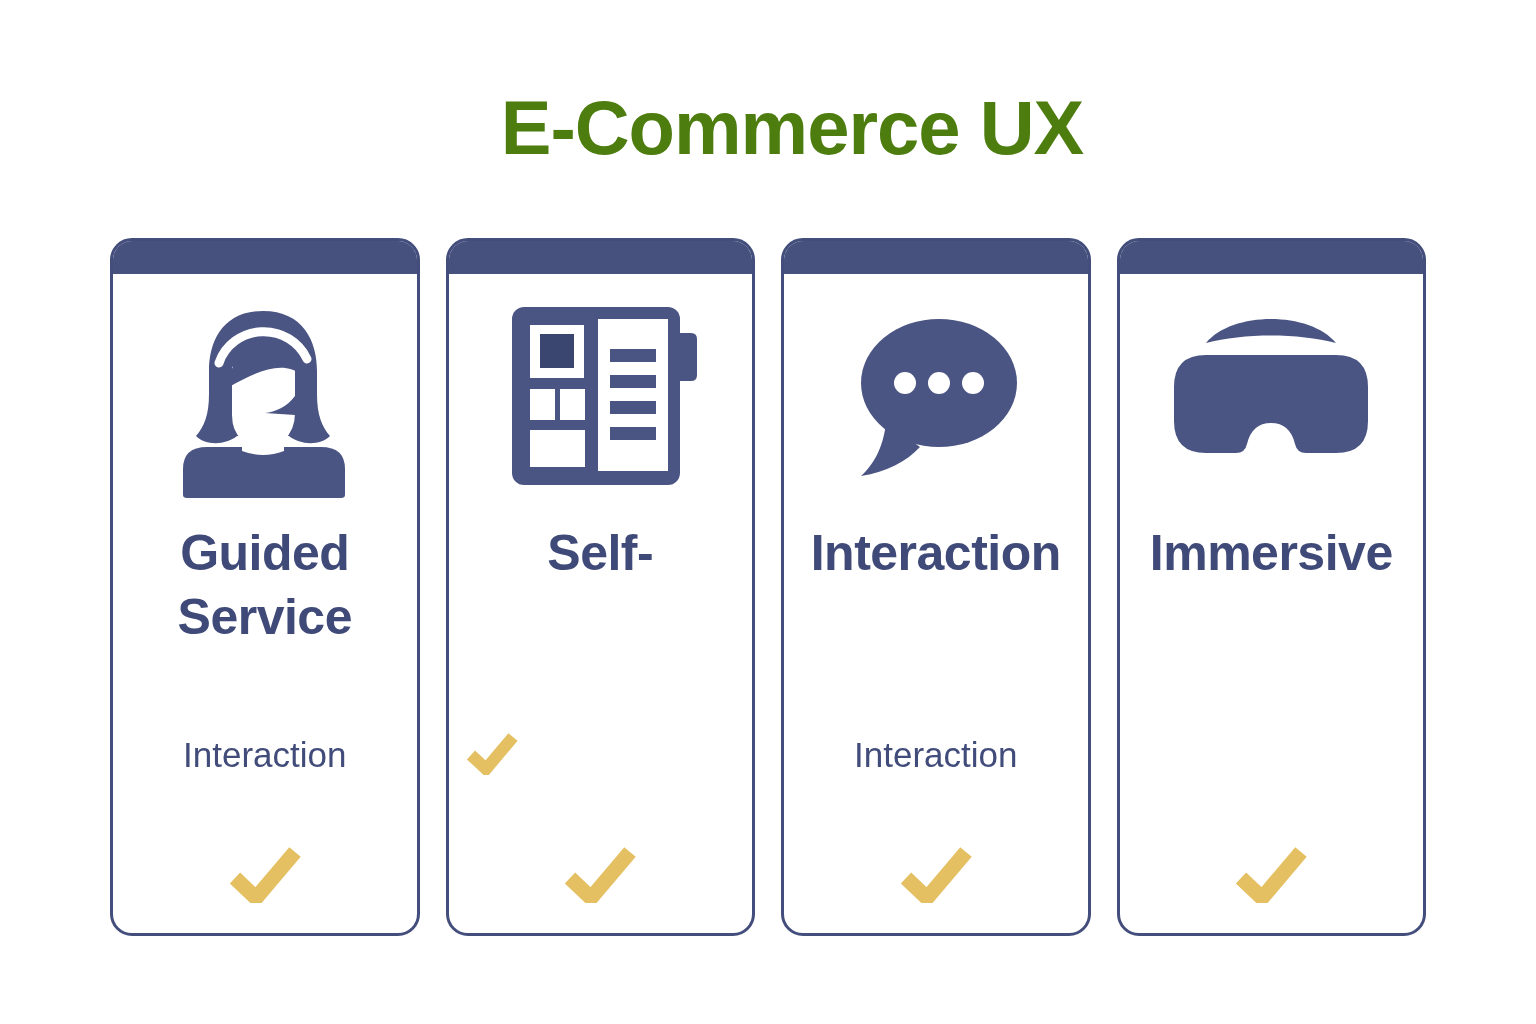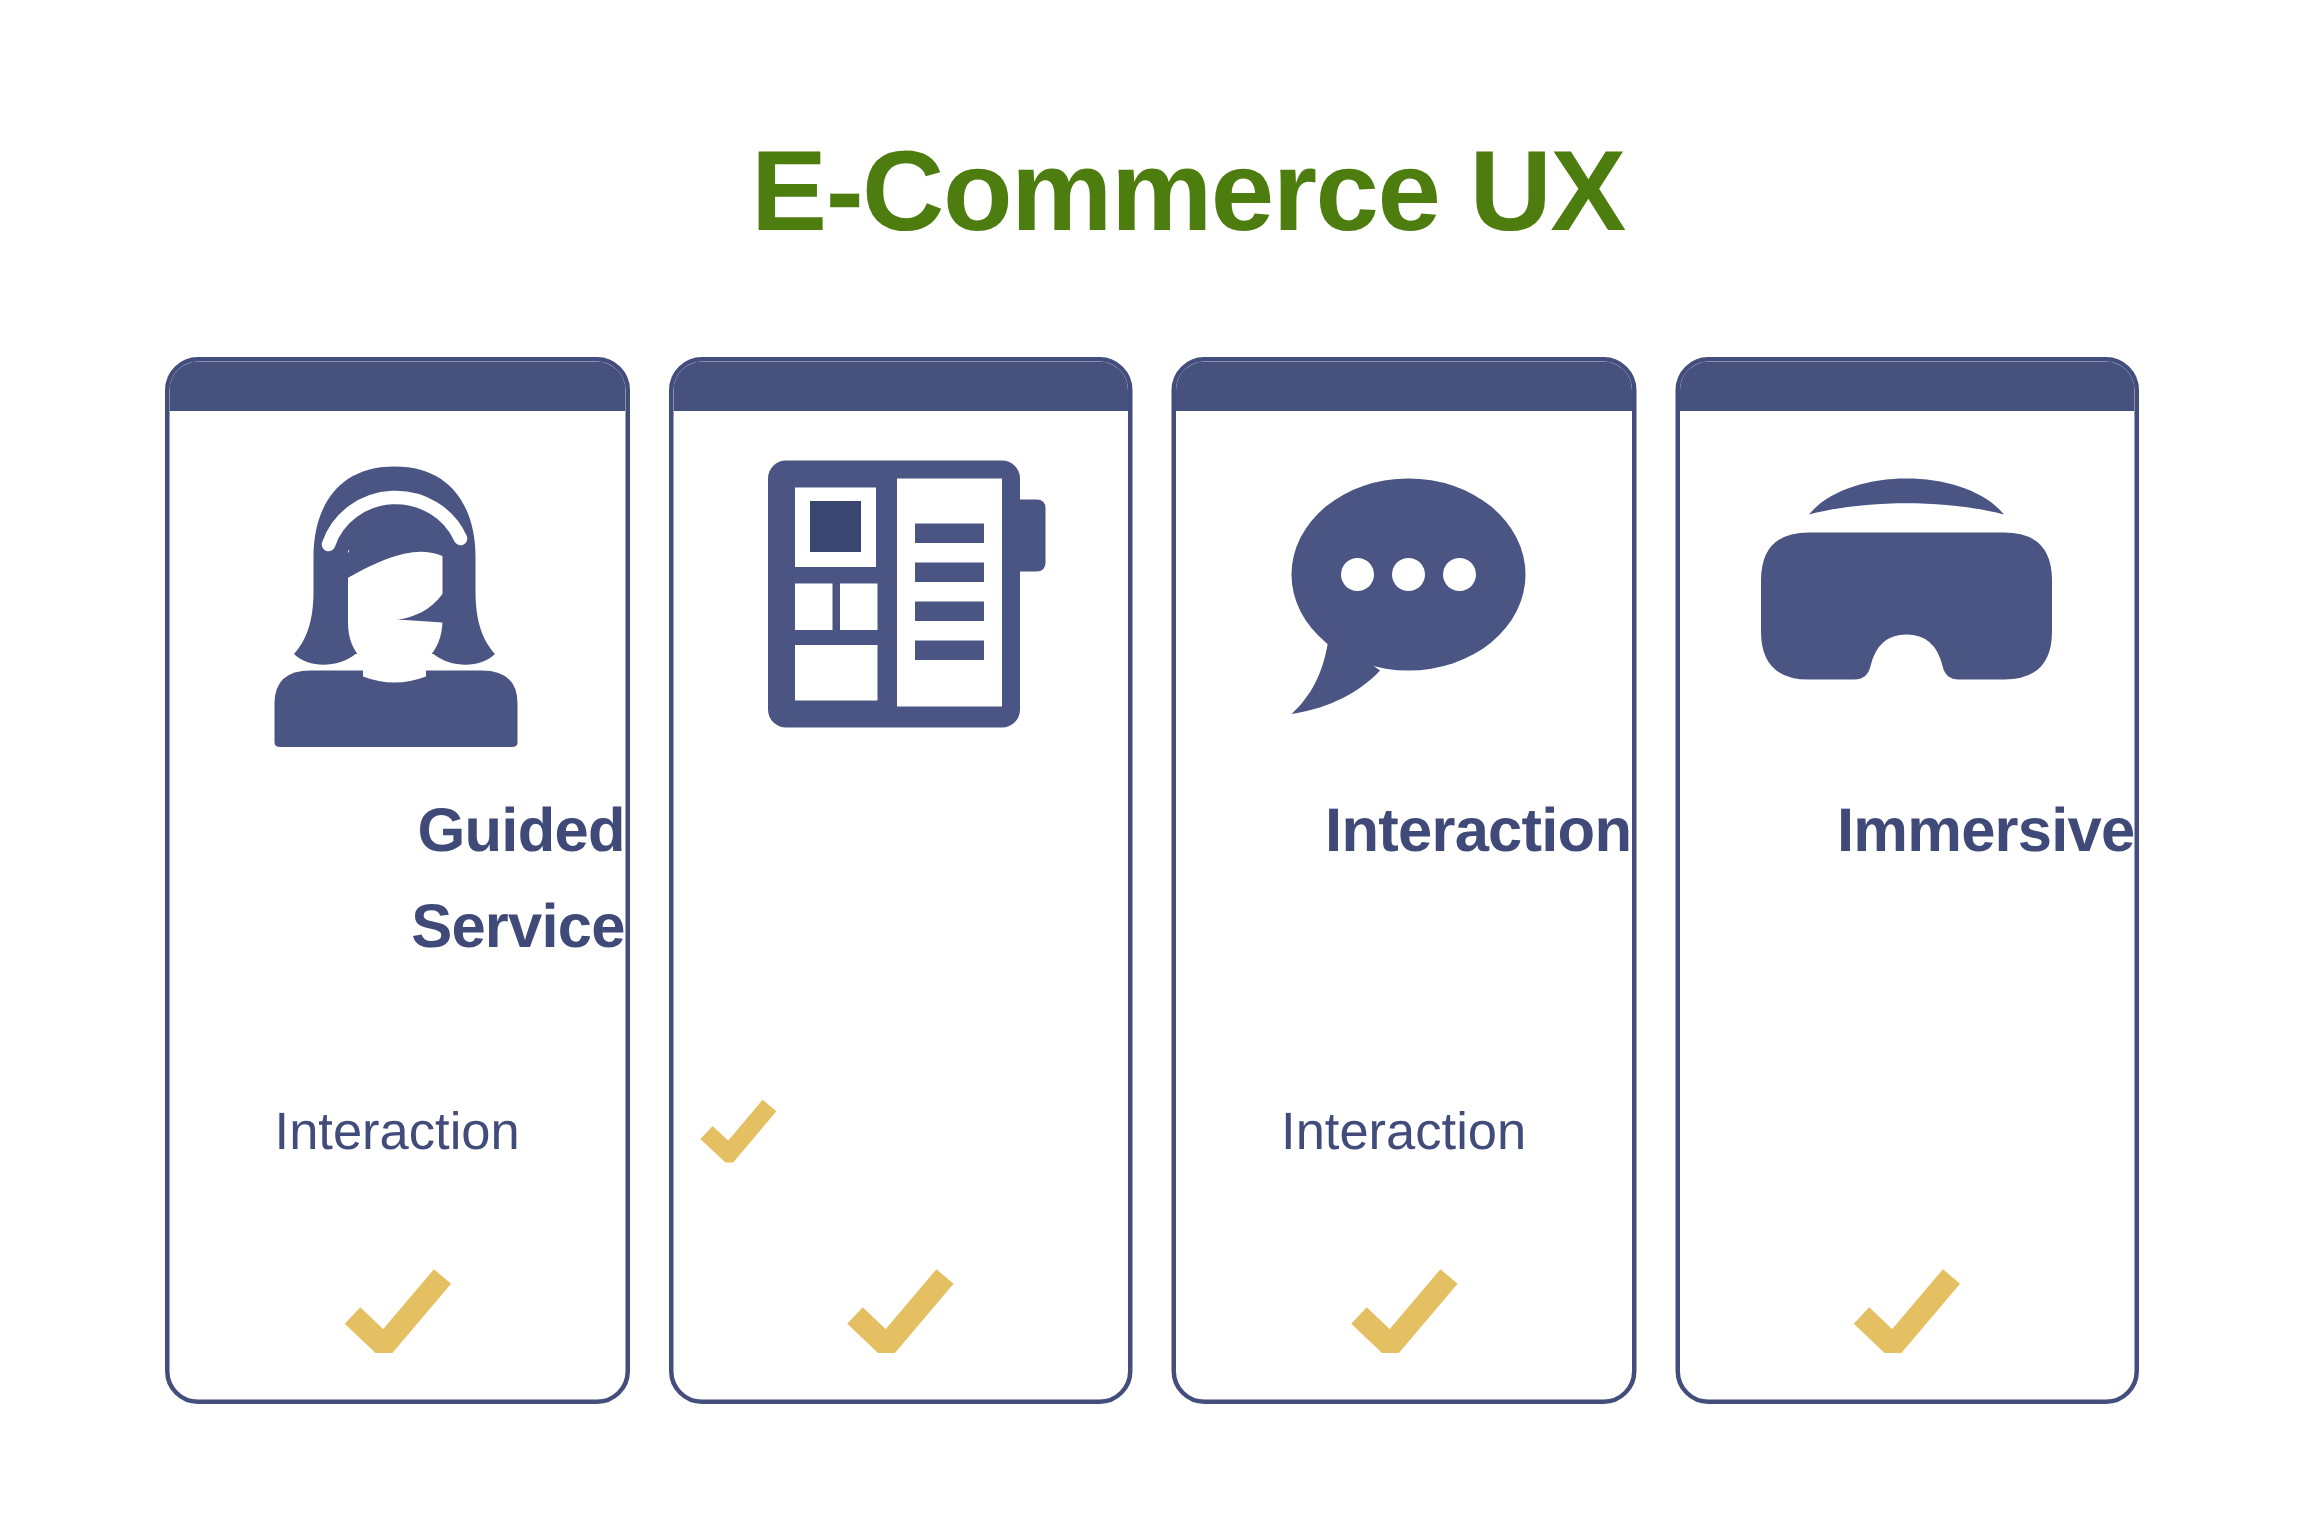--- a/index.html
+++ b/index.html
@@ -32,22 +32,22 @@
   .card-header {
     height: 33px; width: 100%;
     background: #47517e;
   }
   .card-icon {
     position: absolute; top: 58px; left: 0; width: 100%;
     display: flex; justify-content: center;
   }
   .card-title {
     position: absolute; top: 280px; left: 0; width: 100%;
-    text-align: right;
-    font-size: 41px; font-weight: bold;
+    text-align: center;
+    font-size: 50px; font-weight: bold;
     color: #3f4a78; line-height: 64px; letter-spacing: -0.5px;
   }
   .card-feature {
     position: absolute; top: 448px; left: 50px; right: 50px; height: 132px;
     display: flex; align-items: center; justify-content: center;
     text-align: center;
     font-size: 35px; color: #414c7a; line-height: 50px;
   }
   .inline-check {
     position: absolute; left: 16px; top: 490px;
@@ -112,20 +112,21 @@
         <rect x="30" y="131" width="55" height="37" fill="#ffffff"></rect>
 
         <rect x="98" y="20" width="70" height="152" fill="#ffffff"></rect>
         <rect x="110" y="50" width="46" height="13" fill="#4b5583"></rect>
         <rect x="110" y="76" width="46" height="13" fill="#4b5583"></rect>
         <rect x="110" y="102" width="46" height="13" fill="#4b5583"></rect>
         <rect x="110" y="128" width="46" height="13" fill="#4b5583"></rect>
       </svg>
     </div>
     <div class="card-title">
+      <div>Self-</div>
     </div>
     <div class="inline-check">
       <svg width="54" height="44" viewBox="0 0 54 44">
         <path d="M6,24 L21,38 L48,6" stroke="#e4c062" stroke-width="12" fill="none"></path>
       </svg>
     </div>
     <div class="bottom-check">
       <svg width="76" height="58" viewBox="0 0 76 58">
         <path d="M8,33 L29,53 L68,7" stroke="#e4c062" stroke-width="15" fill="none"></path>
       </svg>

